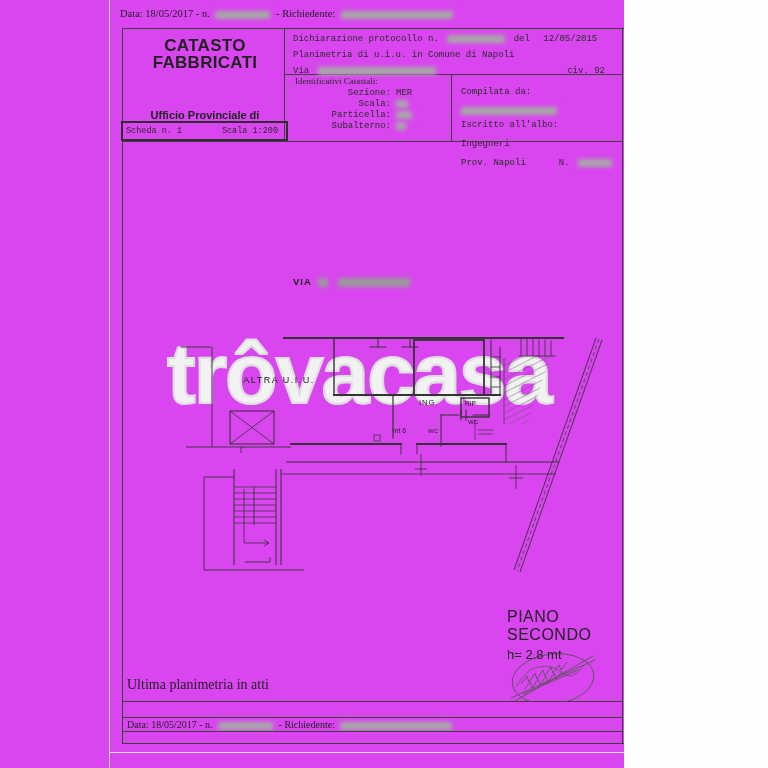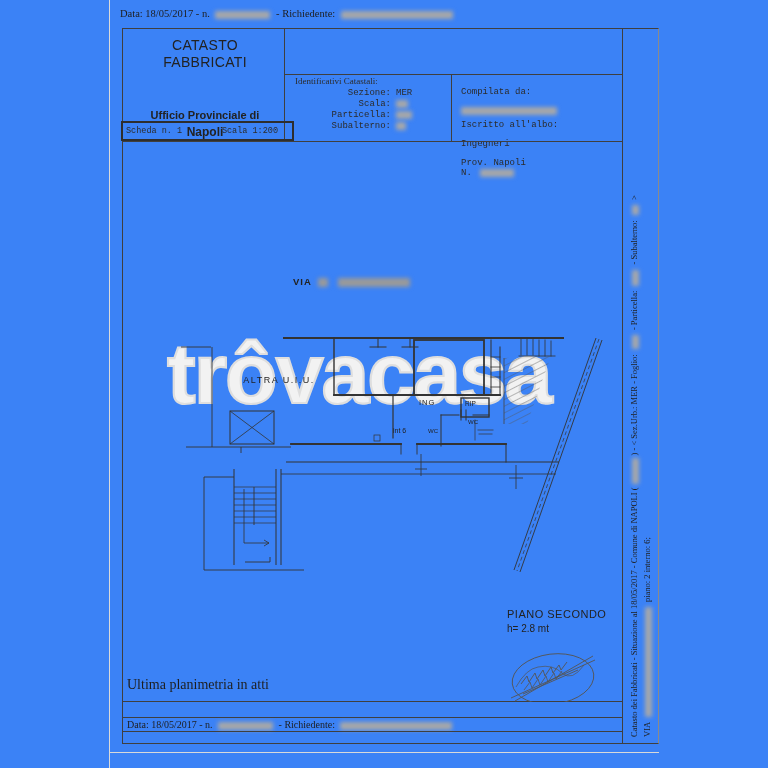--- a/index.html
+++ b/index.html
@@ -1,60 +1,60 @@
 <!DOCTYPE html>
 <html><head>
 <meta charset="utf-8">
 <style>
   html,body{margin:0;padding:0;background:#fdfdfd;}
-  .page{position:relative;width:768px;height:768px;background:#3b82f6;overflow:hidden;
+  .page{position:relative;width:624px;height:768px;background:#d946ef;overflow:hidden;
         font-family:"Liberation Sans","DejaVu Sans",sans-serif;color:#222;}
   .abs{position:absolute;}
   .mono{font-family:"Liberation Mono","DejaVu Sans Mono",monospace;font-size:9px;color:#2b2b2b;}
   .serif{font-family:"Liberation Serif","DejaVu Serif",serif;font-size:10.5px;color:#1e1e1e;}
   .redact{display:inline-block;background:#a8a8a8;filter:blur(2px);height:8px;vertical-align:middle;
           border-radius:1px;margin:0 3px;}
   .scan-edge{position:absolute;background:#d9d9d9;}
   .doc-frame{position:absolute;left:122px;top:28px;width:499px;height:714px;border:1px solid #3f3f3f;}
   .divider-v1{position:absolute;left:161px;top:0;height:112px;border-left:1px solid #3f3f3f;}
   .divider-v2{position:absolute;left:328px;top:45px;height:67px;border-left:1px solid #3f3f3f;}
   .rule-h1{position:absolute;left:161px;top:45px;width:338px;border-top:1px solid #3f3f3f;}
   .agency{position:absolute;left:8px;top:8px;width:148px;text-align:center;line-height:17px;}
   .agency .l1{font-weight:bold;font-size:11px;}
-  .agency .l2{font-weight:normal;font-size:14px;letter-spacing:0.3px;}
+  .agency .l2{font-weight:bold;font-size:17px;letter-spacing:0.3px;}
   .agency .l3{font-weight:bold;font-size:11px;margin-top:36px;}
   .agency .l4{font-weight:bold;font-size:12px;}
   .decl{position:absolute;left:170px;top:5px;width:324px;}
   .decl-row{height:16px;white-space:nowrap;}
   .via-row{display:flex;justify-content:space-between;}
   .ident{position:absolute;left:172px;top:47px;width:150px;}
   .ident-row{display:grid;grid-template-columns:96px auto;column-gap:5px;height:11px;}
   .ident-row .lab{text-align:right;}
   .compil{position:absolute;left:338px;top:49px;width:154px;}
   .compil div{margin-bottom:1px;margin-top:9px;}
-  .prov-row{display:flex;justify-content:space-between;margin-top:4px;flex-direction:column;}
+  .prov-row{display:flex;justify-content:space-between;margin-top:4px;}
   .scheda-box{position:absolute;left:-2px;top:92px;width:152px;height:16px;border:2px solid #2e2e2e;
-              display:flex;justify-content:space-between;align-items:center;padding:0 14px 0 3px;}
+              display:flex;justify-content:space-between;align-items:center;padding:0 8px 0 3px;}
   .drawing{position:absolute;left:0;top:112px;width:499px;height:560px;border-top:1px solid #3f3f3f;overflow:hidden;}
   .watermark{position:absolute;left:44px;top:186px;z-index:1;
              font:bold 86px "Liberation Sans",sans-serif;letter-spacing:-2px;line-height:90px;
              color:#f2f2f2;-webkit-text-stroke:2.2px #dedede;user-select:none;}
   .plan-svg{position:absolute;left:0;top:0;z-index:2;}
   .plan-label{position:absolute;z-index:3;color:#1f1f1f;}
   .lbl-altra{left:100px;top:233px;width:112px;text-align:center;font-size:9px;letter-spacing:1.5px;}
   .lbl-ing{left:296px;top:256px;font-size:7.5px;letter-spacing:1px;}
   .lbl-rip{left:342px;top:258px;font-size:6.5px;}
   .lbl-wcr{left:345px;top:277px;font-size:6px;}
   .lbl-wcl{left:305px;top:286px;font-size:6px;}
   .lbl-int6{left:270px;top:285px;font-size:7px;}
   .via-street{left:170px;top:134px;font-size:9.5px;font-weight:bold;letter-spacing:1px;z-index:3;}
   .via-street .redact{height:9px;background:#9a9a9a;}
   .piano-block{left:384px;top:466px;z-index:3;}
-  .piano-block .t{font-size:11px;letter-spacing:0.5px;}
-  .piano-block .h{font-size:10px;margin-top:3px;}
+  .piano-block .t{font-size:16px;letter-spacing:0.5px;}
+  .piano-block .h{font-size:13px;margin-top:3px;}
   .footer-line{position:absolute;left:0;width:499px;border-top:1px solid #3f3f3f;}
   .foot-row{position:absolute;left:4px;white-space:nowrap;}
   .side-strip{position:absolute;left:622px;top:28px;width:36px;height:714px;
               border-top:1px solid #3f3f3f;border-bottom:1px solid #3f3f3f;border-right:1px solid #8a8a8a;}
   .rot{position:absolute;left:6px;top:708px;transform:rotate(-90deg);transform-origin:0 0;
        white-space:nowrap;font-family:"Liberation Serif","DejaVu Serif",serif;font-size:8.5px;
        line-height:13px;color:#1e1e1e;}
   .rot .redact{height:7px;}
   .top-data{left:120px;top:8px;white-space:nowrap;}
 </style>
@@ -75,23 +75,38 @@
 
   <div class="doc-frame">
 
     <div class="divider-v1"></div>
     <div class="divider-v2"></div>
     <div class="rule-h1"></div>
 
     <div class="agency">
       <div class="l2">CATASTO FABBRICATI</div>
       <div class="l3">Ufficio Provinciale di</div>
-      <div class="l4">Napoli</div>
-    </div>
-
+    </div>
+
+    <div class="decl mono">
+      <div class="decl-row">
+        <span>Dichiarazione protocollo n.</span>
+        <span class="redact" style="width:58px;"></span>
+        <span>del</span>
+        <span style="margin-left:8px;">12/05/2015</span>
+      </div>
+      <div class="decl-row">Planimetria di u.i.u. in Comune di Napoli</div>
+      <div class="decl-row via-row">
+        <span>
+          <span>Via</span>
+          <span class="redact" style="width:118px;"></span>
+        </span>
+        <span style="margin-right:12px;">civ. 92</span>
+      </div>
+    </div>
 
     <div class="ident mono">
       <div style="height:12px;font-family:Liberation Serif, serif;">Identificativi Catastali:</div>
       <div class="ident-row">
         <span class="lab">Sezione:</span>
         <span>MER</span>
       </div>
       <div class="ident-row">
         <span class="lab">Scala:</span>
         <span><span class="redact" style="width:12px;margin:0;"></span></span>

